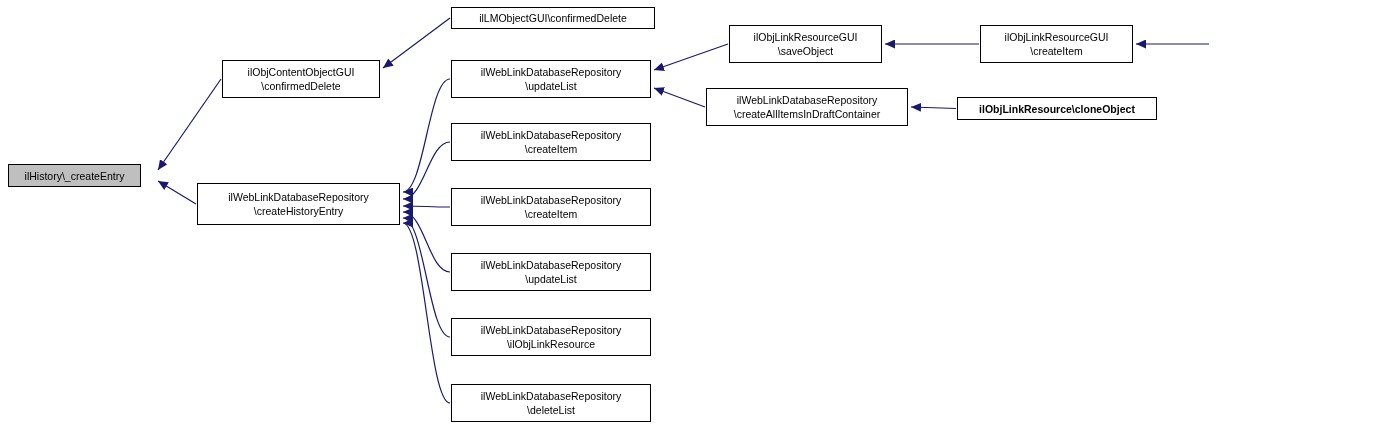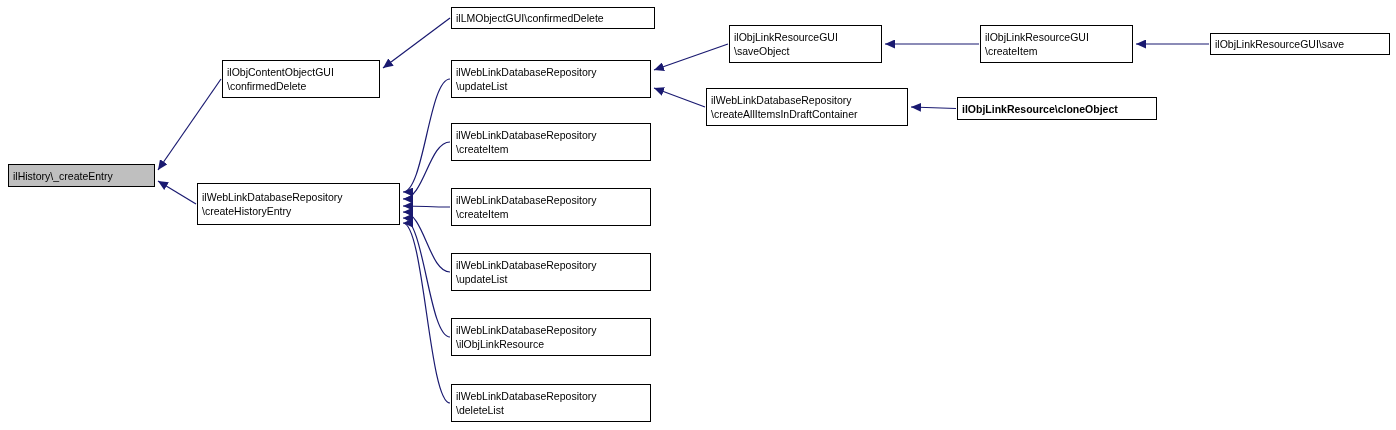--- a/index.html
+++ b/index.html
@@ -27,21 +27,21 @@
     fill: none;
     stroke-width: 1.2px;
   }
   .node {
     position: absolute;
     box-sizing: border-box;
     border: 1px solid var(--node-border, #000000);
     background: var(--node-fill, #ffffff);
     display: flex;
     flex-direction: column;
-    align-items: flex-start;
+    align-items: center;
     justify-content: center;
     font-size: 10.5px;
     line-height: 14px;
     color: #000000;
     white-space: nowrap;
     text-align: center;
     cursor: pointer;
   }
   .node.highlight {
     background: var(--highlight-fill, #bfbfbf);
@@ -69,21 +69,21 @@
       <path d="M 450 207 C 428.85 207, 424.15 206, 403 206" class="edge" stroke="#191970" marker-end="url(#arrowhead)"></path>
       <path d="M 450 272 C 428.85 272, 424.15 212, 403 212" class="edge" stroke="#191970" marker-end="url(#arrowhead)"></path>
       <path d="M 450 337 C 428.85 337, 424.15 218, 403 218" class="edge" stroke="#191970" marker-end="url(#arrowhead)"></path>
       <path d="M 450 403 C 428.85 403, 424.15 223, 403 223" class="edge" stroke="#191970" marker-end="url(#arrowhead)"></path>
       <path d="M 728 44 L 654 70" class="edge" stroke="#191970" marker-end="url(#arrowhead)"></path>
       <path d="M 705 107 L 654 88" class="edge" stroke="#191970" marker-end="url(#arrowhead)"></path>
       <path d="M 979 44 L 885 44" class="edge" stroke="#191970" marker-end="url(#arrowhead)"></path>
       <path d="M 956 108.5 L 911 107" class="edge" stroke="#191970" marker-end="url(#arrowhead)"></path>
       <path d="M 1209 44 L 1136 44" class="edge" stroke="#191970" marker-end="url(#arrowhead)"></path>
     </svg>
-<div class="node highlight" style="left: 8px; top: 164px; width: 147px; height: 23px;">
+<div class="node highlight" style="left: 8px; top: 164px; width: 133px; height: 23px;">
       <div class="node-line">ilHistory\_createEntry</div>
     </div>
     <div class="node" style="left: 222px; top: 60px; width: 158px; height: 38px;">
       <div class="node-line">ilObjContentObjectGUI</div>
       <div class="node-line">\confirmedDelete</div>
     </div>
     <div class="node" style="left: 451px; top: 7px; width: 204px; height: 22px;">
       <div class="node-line">ilLMObjectGUI\confirmedDelete</div>
     </div>
     <div class="node" style="left: 197px; top: 183px; width: 203px; height: 42px;">
@@ -122,16 +122,13 @@
       <div class="node-line">ilWebLinkDatabaseRepository</div>
       <div class="node-line">\createAllItemsInDraftContainer</div>
     </div>
     <div class="node" style="left: 980px; top: 25px; width: 153px; height: 38px;">
       <div class="node-line">ilObjLinkResourceGUI</div>
       <div class="node-line">\createItem</div>
     </div>
     <div class="node" style="left: 957px; top: 97px; width: 200px; height: 23px; font-weight: bold;">
       <div class="node-line">ilObjLinkResource\cloneObject</div>
     </div>
-    <div class="node" style="left: 1210px; top: 33px; width: 180px; height: 22px;">
-      <div class="node-line">ilObjLinkResourceGUI\save</div>
-    </div>
   </div>
 
 </body></html>

